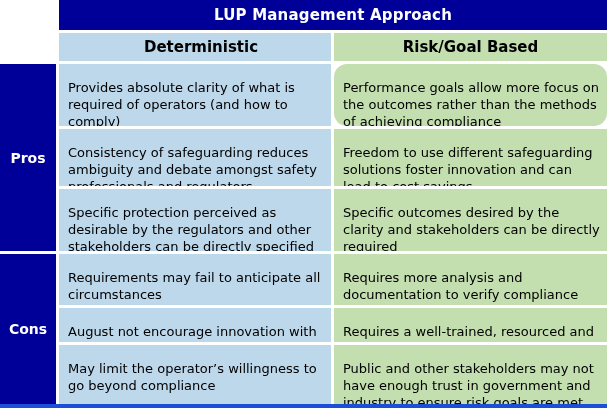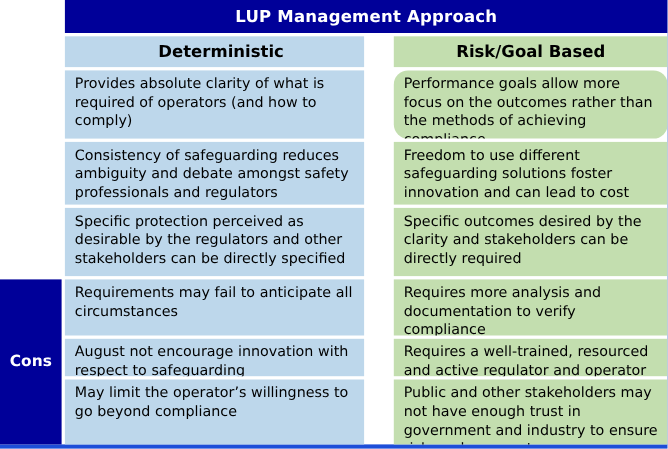--- a/index.html
+++ b/index.html
@@ -21,21 +21,21 @@
     grid-template-columns: 56px 272px 273px;
     grid-template-rows: 30px 28px 62px 57px 62px 51px 34px 59px;
     gap: 3px;
     background: #ffffff;
   }
   .navy {
     background: #000099;
     color: #ffffff;
   }
   .blue-fill  { background: #BDD7EB; padding-left: 12px; }
-  .green-fill { background: #C3DEAF; margin-left: 24px; }
+  .green-fill { background: #C3DEAF; }
 
   .title-bar {
     grid-column: 2 / 4;
     grid-row: 1;
     display: flex;
     align-items: center;
     justify-content: center;
     font-size: 15px;
     font-weight: bold;
     letter-spacing: 0.2px;
@@ -58,37 +58,38 @@
     font-size: 14px;
     font-weight: bold;
   }
   .group-pros { grid-column: 1; grid-row: 3 / 6; }
   .group-cons { grid-column: 1; grid-row: 6 / 9; }
 
   .cell {
     color: #000000;
     font-size: 13px;
     line-height: 17px;
-    padding: 4px 6px 3px 9px;
+    padding: 15px 6px 3px 9px;
     overflow: hidden;
   }
 </style>
 </head>
 <body>
 
 <div class="stage">
   <div class="grid">
 
     <div class="corner" style="grid-column:1; grid-row:1;"></div>
     <div class="title-bar navy">LUP Management Approach</div>
 
     <div class="corner" style="grid-column:1; grid-row:2;"></div>
     <div class="col-header blue-fill" style="grid-column:2; grid-row:2;">Deterministic</div>
     <div class="col-header green-fill" style="grid-column:3; grid-row:2;">Risk/Goal Based</div>
 
+    <div class="group-label navy group-pros">Pros</div>
 
     <div class="cell blue-fill" style="grid-column:2; grid-row:3;">Provides absolute clarity of what is required of operators (and how to comply)</div>
     <div class="cell green-fill" style="grid-column:3; grid-row:3;border-radius:13px;">Performance goals allow more focus on the outcomes rather than the methods of achieving compliance</div>
 
     <div class="cell blue-fill" style="grid-column:2; grid-row:4;">Consistency of safeguarding reduces ambiguity and debate amongst safety professionals and regulators</div>
     <div class="cell green-fill" style="grid-column:3; grid-row:4;">Freedom to use different safeguarding solutions foster innovation and can lead to cost savings</div>
 
     <div class="cell blue-fill" style="grid-column:2; grid-row:5;">Specific protection perceived as desirable by the regulators and other stakeholders can be directly specified</div>
     <div class="cell green-fill" style="grid-column:3; grid-row:5;">Specific outcomes desired by the clarity and stakeholders can be directly required</div>
 

